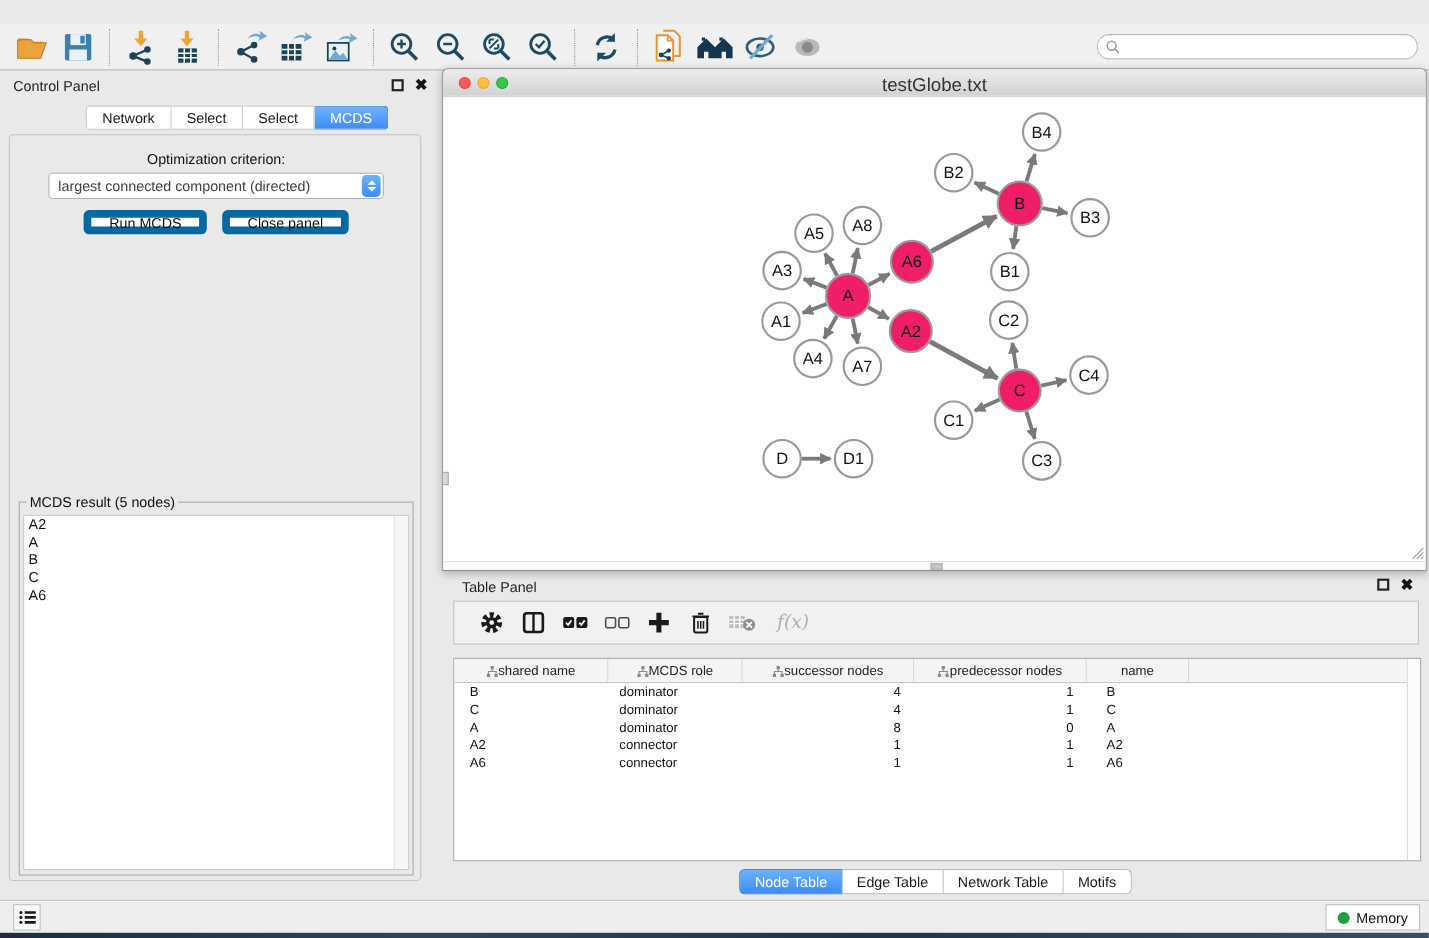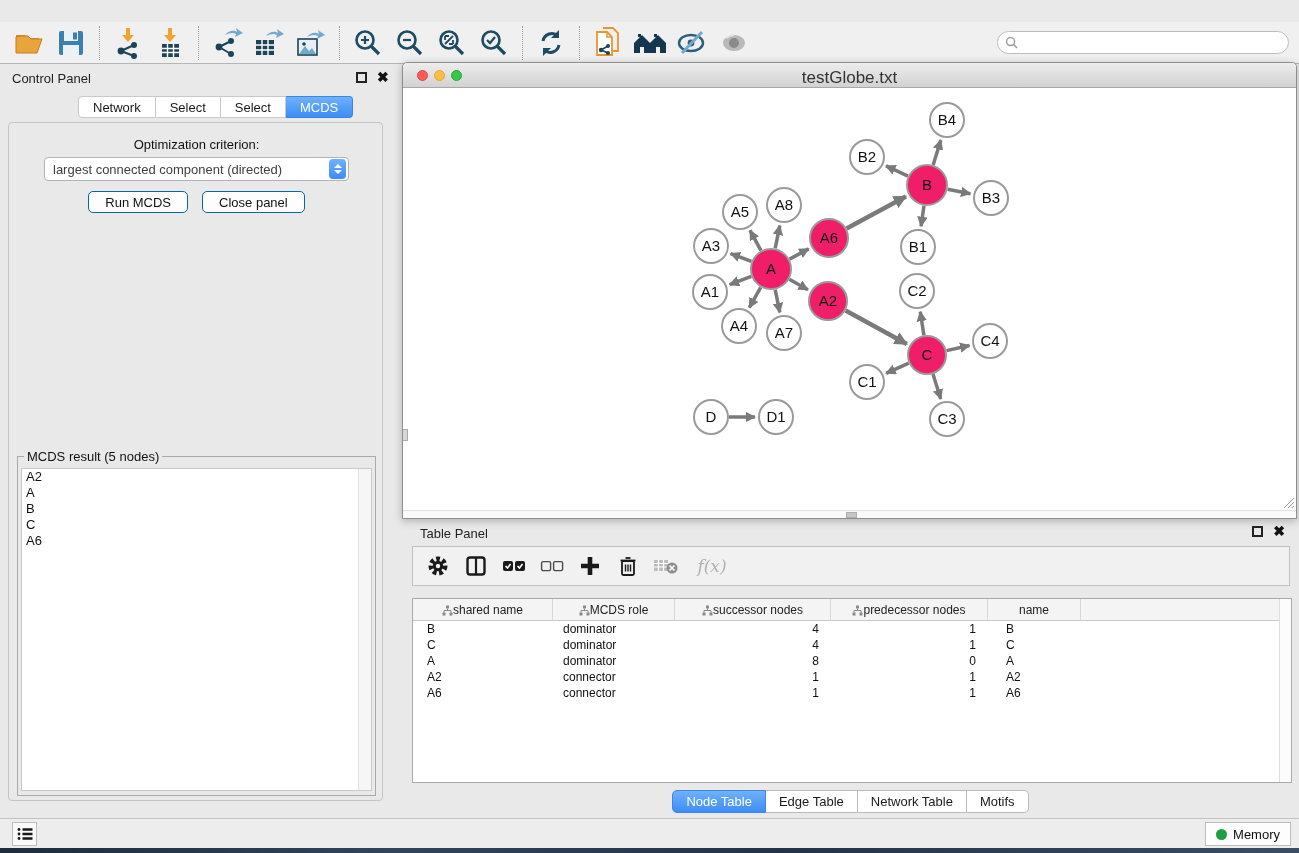--- a/index.html
+++ b/index.html
@@ -43,21 +43,21 @@
     background:#E9E9E9; border:1px solid #C4C4C4; border-radius:4px; }
   .opt-label { position:absolute; left:0; width:375px; top:14px; text-align:center; font-size:13px; color:#111; }
   .dropdown { position:absolute; left:35px; top:34px; width:305px; height:24px; background:#fff;
     border:1px solid #B3B3B3; border-radius:4px; display:flex; align-items:center; }
   .dropdown .val { font-size:13px; color:#404040; padding-left:8px; flex:1; white-space:nowrap; }
   .stepper { width:17px; height:20px; margin-right:2px; border-radius:4px;
     background:linear-gradient(#70B2FC,#3C8CF6); display:flex; flex-direction:column; align-items:center; justify-content:center; gap:2px; }
   .chev-up { width:0; height:0; border-left:4px solid transparent; border-right:4px solid transparent; border-bottom:4px solid #fff; }
   .chev-dn { width:0; height:0; border-left:4px solid transparent; border-right:4px solid transparent; border-top:4px solid #fff; }
   .cp-btnrow { position:absolute; left:0; top:68px; width:375px; display:flex; justify-content:center; gap:14px; }
-  .pbtn { height:22px; padding:0 16px; background:#FDFDFD; border:1px solid #0369a1; border-radius:5px;
+  .pbtn { height:22px; padding:0 16px; background:#FDFDFD; border:7px solid #0369a1; border-radius:5px;
     font-size:13px; color:#111; display:flex; align-items:center; }
   .result-group { position:absolute; left:8px; top:333px; width:359px; height:340px;
     border:1px solid #A9A9A9; }
   .result-legend { position:absolute; left:6px; top:-8px; background:#E9E9E9; padding:0 3px; font-size:13px; color:#111; }
   .result-list { position:absolute; left:3px; top:11px; right:3px; bottom:4px; background:#fff;
     border:1px solid #C9C9C9; overflow:hidden; }
   .result-scroll { position:absolute; right:0; top:0; bottom:0; width:13px; background:#F6F6F6; border-left:1px solid #E2E2E2; }
   .ritem { font-size:13px; color:#111; height:16px; line-height:16px; padding-left:4px; }
 
   
@@ -71,21 +71,21 @@
   .net-canvas { position:absolute; left:0; top:25px; width:893px; height:423px; background:#fff; overflow:hidden; }
   .net-hscroll { position:absolute; left:0; bottom:0; width:893px; height:8px; background:#FAFAFA; border-top:1px solid #E0E0E0; }
   .net-hthumb { position:absolute; left:443px; top:1px; width:11px; height:6px; background:#C6C6C6; border:1px solid #AFAFAF; }
   .net-vthumb { position:absolute; left:-4px; top:341px; width:9px; height:12px; background:#D8D8D8; border:1px solid #ABABAB; }
   .resize-grip { position:absolute; right:1px; bottom:9px; width:13px; height:13px; }
 
   
   .tablepanel { position:absolute; left:402px; top:520px; width:897px; height:297px; }
   .tp-title { position:absolute; left:18px; top:6px; font-size:13px; color:#222; }
   .tp-toolbar { position:absolute; left:10px; top:26px; width:878px; height:40px;
-    background:#F1F1F1; border:1px solid #C2C2C2; display:flex; align-items:center; padding-left:10px; gap:8px; }
+    background:#F1F1F1; border:1px solid #C2C2C2; display:flex; align-items:center; padding-left:19px; gap:8px; }
   .tpbtn { width:30px; height:30px; display:flex; align-items:center; justify-content:center; }
   .fx { font-family:"DejaVu Serif", serif; font-style:italic; font-size:17px; color:#AFAFAF; }
   .dtable { position:absolute; left:10px; top:78px; width:880px; height:185px; background:#fff;
     border:1px solid #A9A9A9; overflow:hidden; }
   .thead { display:flex; height:22px; background:#F4F4F4; border-bottom:1px solid #C9C9C9; }
   .th { display:flex; align-items:center; justify-content:center; font-size:12px; color:#222;
     border-right:1px solid #D7D7D7; height:22px; }
   .trow { display:flex; height:16px; align-items:center; }
   .td { font-size:12px; color:#111; height:16px; line-height:16px; white-space:nowrap; overflow:hidden; }
   .tv-scroll { position:absolute; right:0; top:0; bottom:0; width:12px; background:#FCFCFC; border-left:1px solid #DDD; }

